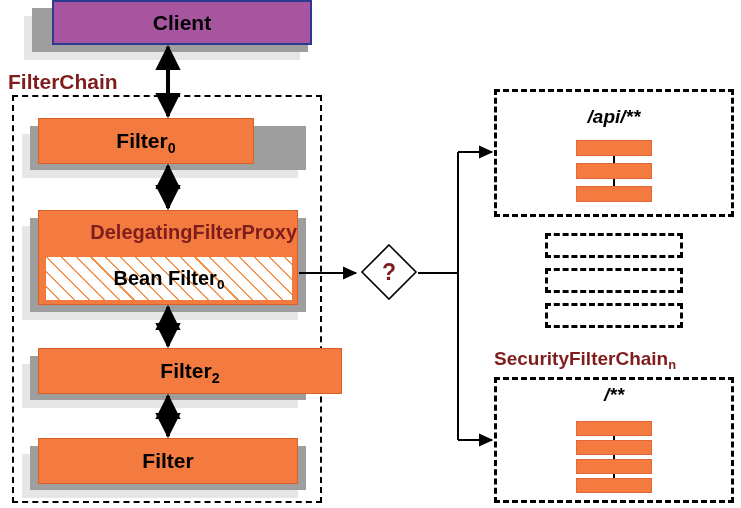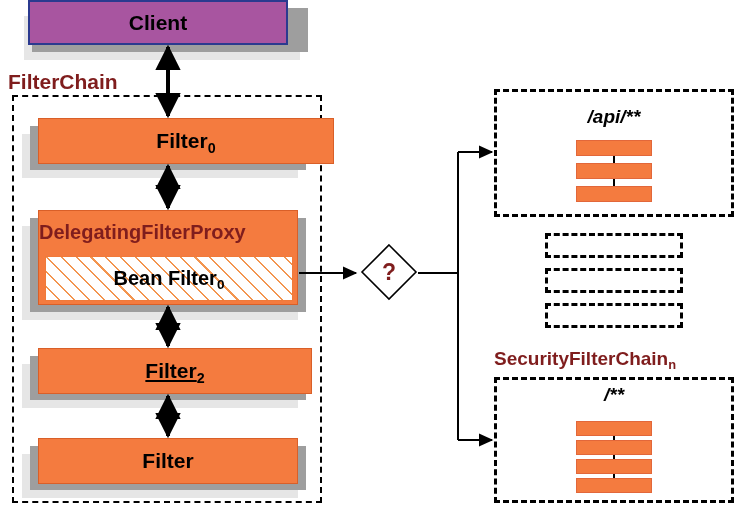--- a/index.html
+++ b/index.html
@@ -113,46 +113,46 @@
     pointer-events: none;
   }
 </style>
 </head>
 <body>
 
 <div id="canvas">
 
   <div class="abs shadow-light" style="left:24px; top:16px; width:276px; height:44px;"></div>
   <div class="abs shadow-dark" style="left:32px; top:8px; width:276px; height:44px;"></div>
-  <div class="abs box box-purple" style="left:28px; top:0px; width:260px; height:45px; font-size:21px;text-align:center;">
+  <div class="abs box box-purple" style="left:52px; top:0px; width:260px; height:45px; font-size:21px;text-align:center;">
     <span>Client</span>
   </div>
 
   <div class="abs label" style="left:8px; top:70px; font-size:21px;">FilterChain</div>
 
   <div class="abs dashed" style="left:12px; top:95px; width:310px; height:408px;"></div>
 
   <div class="abs shadow-light" style="left:22px; top:134px; width:276px; height:44px;"></div>
   <div class="abs shadow-dark" style="left:30px; top:126px; width:276px; height:44px;"></div>
-  <div class="abs box box-orange" style="left:38px; top:118px; width:296px; height:46px; font-size:21px;">
+  <div class="abs box box-orange" style="left:38px; top:118px; width:216px; height:46px; font-size:21px;">
     <span><span>Filter</span><sub>0</sub></span>
   </div>
 
   <div class="abs shadow-light" style="left:22px; top:226px; width:276px; height:94px;"></div>
   <div class="abs shadow-dark" style="left:30px; top:218px; width:276px; height:94px;"></div>
   <div class="abs box-orange" style="left:38px; top:210px; width:260px; height:95px; box-sizing:border-box;">
-    <div class="label" style="text-align:left; font-size:20px; line-height:42px; height:42px;">DelegatingFilterProxy</div>
+    <div class="label" style="text-align:right; font-size:20px; line-height:42px; height:42px;">DelegatingFilterProxy</div>
     <div class="hatched" style="position:absolute; left:6px; top:45px; width:248px; height:45px; font-size:20px;text-align:center;">
       <span><span>Bean Filter</span><sub>0</sub></span>
     </div>
   </div>
 
   <div class="abs shadow-light" style="left:22px; top:364px; width:276px; height:44px;"></div>
   <div class="abs shadow-dark" style="left:30px; top:356px; width:276px; height:44px;"></div>
-  <div class="abs box box-orange" style="left:38px; top:348px; width:274px; height:46px; font-size:21px;text-decoration:underline;">
+  <div class="abs box box-orange" style="left:38px; top:348px; width:304px; height:46px; font-size:21px;">
     <span><span>Filter</span><sub>2</sub></span>
   </div>
 
   <div class="abs shadow-light" style="left:22px; top:454px; width:276px; height:44px;"></div>
   <div class="abs shadow-dark" style="left:30px; top:446px; width:276px; height:44px;"></div>
   <div class="abs box box-orange" style="left:38px; top:438px; width:260px; height:46px; font-size:21px;">
     <span>Filter</span>
   </div>
 
   <div class="abs" style="left:360px; top:243px; width:58px; height:58px;">

